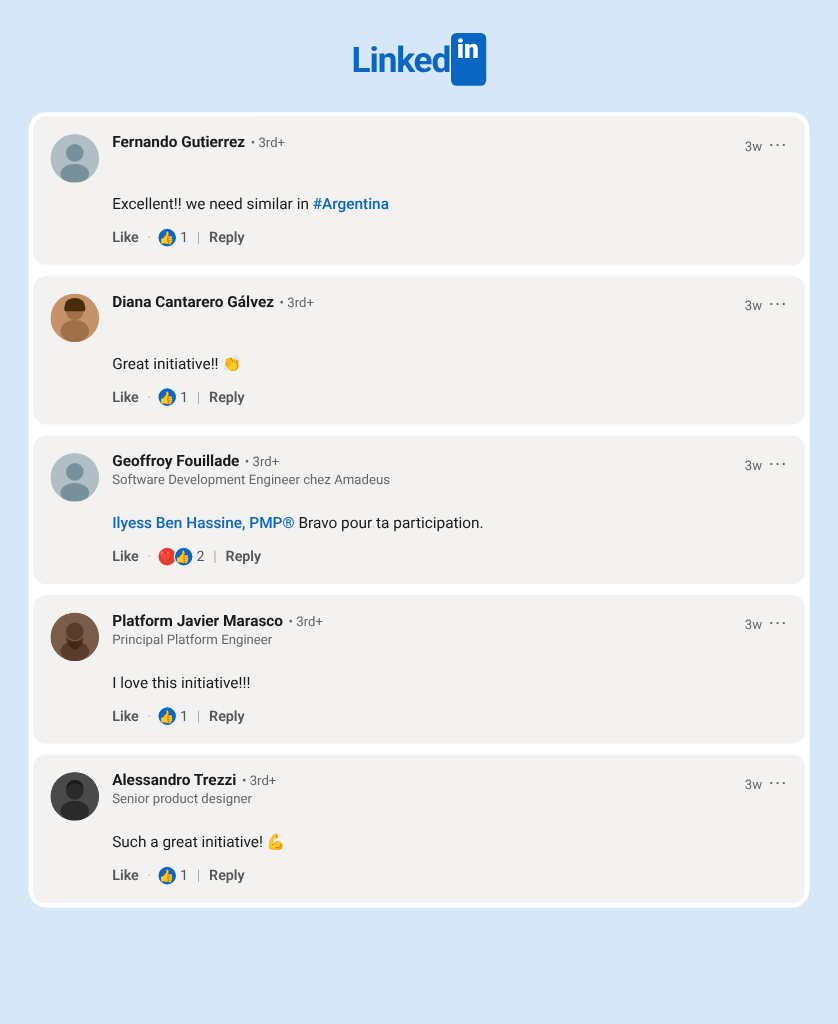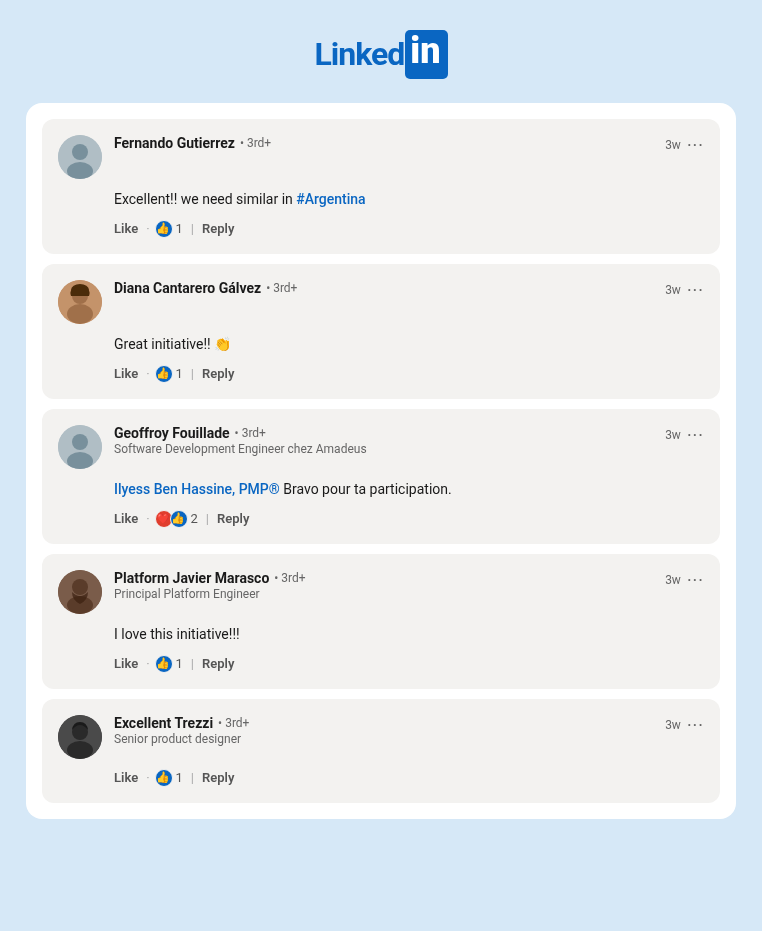--- a/index.html
+++ b/index.html
@@ -22,31 +22,31 @@
     .linkedin-text {
       font-size: 32px;
       font-weight: 700;
       color: #0a66c2;
       letter-spacing: -1px;
       text-align: right;
     }
     .linkedin-box {
       background-color: #0a66c2;
       color: white;
-      font-size: 36px;
+      font-size: 24px;
       font-weight: 900;
-      padding: 2px 7px 7px 5px;
+      padding: 2px 7px 20px 5px;
       border-radius: 5px;
       margin-left: 1px;
       line-height: 1.1;
     }
     .comments-container {
       background: white;
       border-radius: 16px;
-      padding: 16px;
+      padding: 4px;
       width: 100%;
       max-width: 710px;
       display: flex;
       flex-direction: column;
       gap: 10px;
     }
     .comment-card {
       background: #f3f2f0;
       border-radius: 12px;
       padding: 16px;
@@ -387,30 +387,33 @@
           <svg viewBox="0 0 44 44" xmlns="http://www.w3.org/2000/svg">
             <circle cx="22" cy="22" r="22" fill="#4a4a4a"></circle>
             <circle cx="22" cy="17" r="8" fill="#2a2a2a"></circle>
             <ellipse cx="22" cy="35" rx="13" ry="9" fill="#2a2a2a"></ellipse>
 
             <path d="M14 15 Q15 7 22 7 Q29 7 30 15 Q26 10 22 10 Q18 10 14 15" fill="#1a1a1a"></path>
           </svg>
         </div>
         <div class="user-info">
           <div class="user-name-line">
-            <span class="user-name">Excellent Trezzi</span>
+            <span class="user-name">Alessandro Trezzi</span>
             <span class="user-degree">• 3rd+</span>
           </div>
           <span class="user-title">Senior product designer</span>
         </div>
       </div>
       <div class="comment-meta-right">
         <span class="comment-time">3w</span>
         <span class="more-dots">···</span>
       </div>
+    </div>
+    <div class="comment-body">
+      Such a great initiative! 💪
     </div>
     <div class="comment-actions">
       <span class="action-like">Like</span>
       <span class="action-dot">·</span>
       <div class="reaction-group">
         <div class="reaction-icons">
           <div class="reaction-icon like">👍</div>
         </div>
         <span class="reaction-count">1</span>
       </div>

